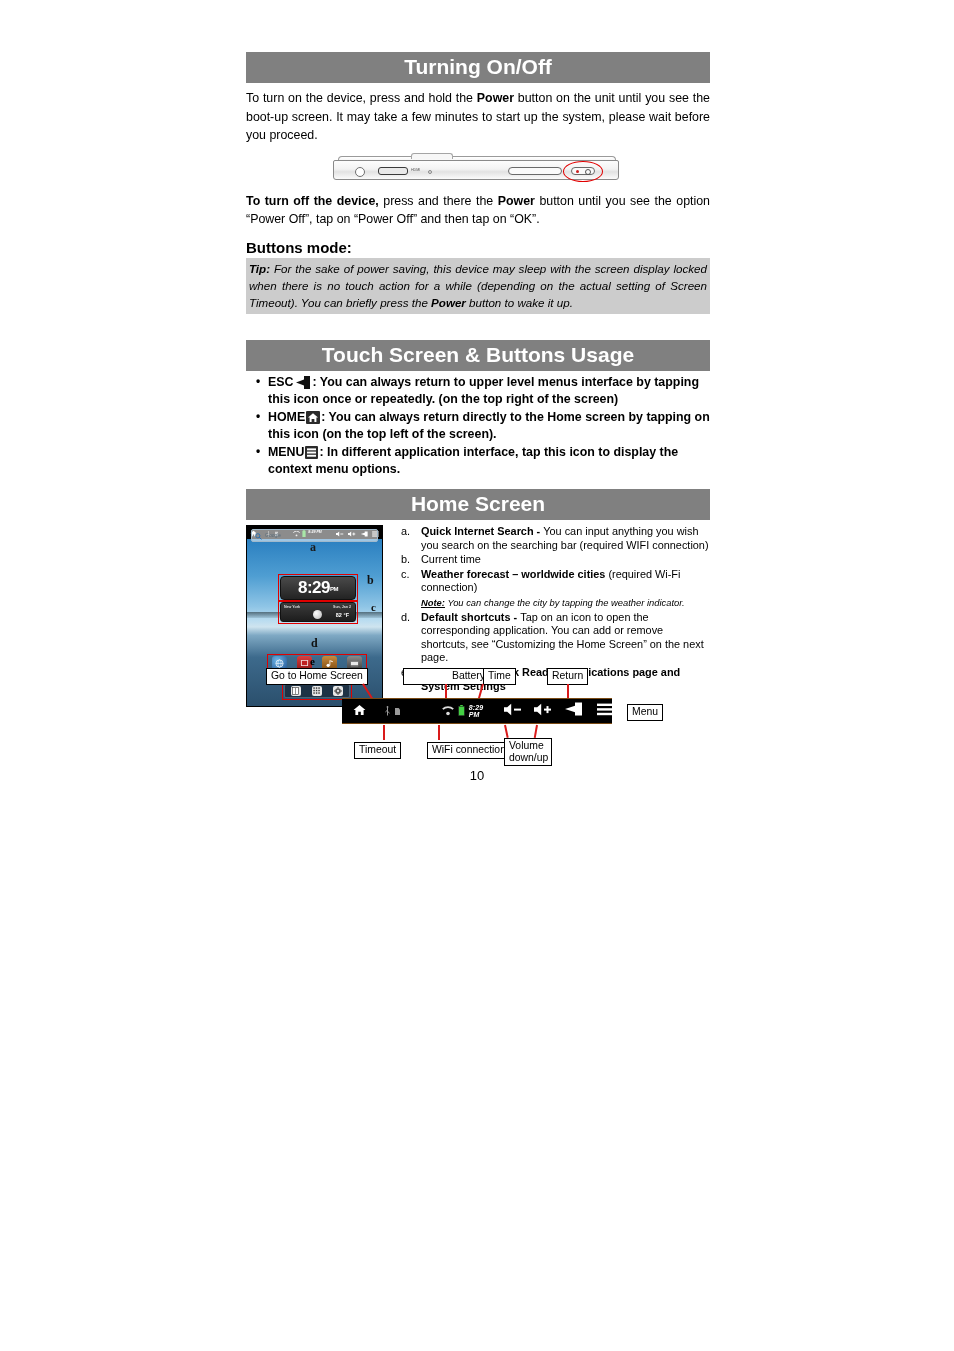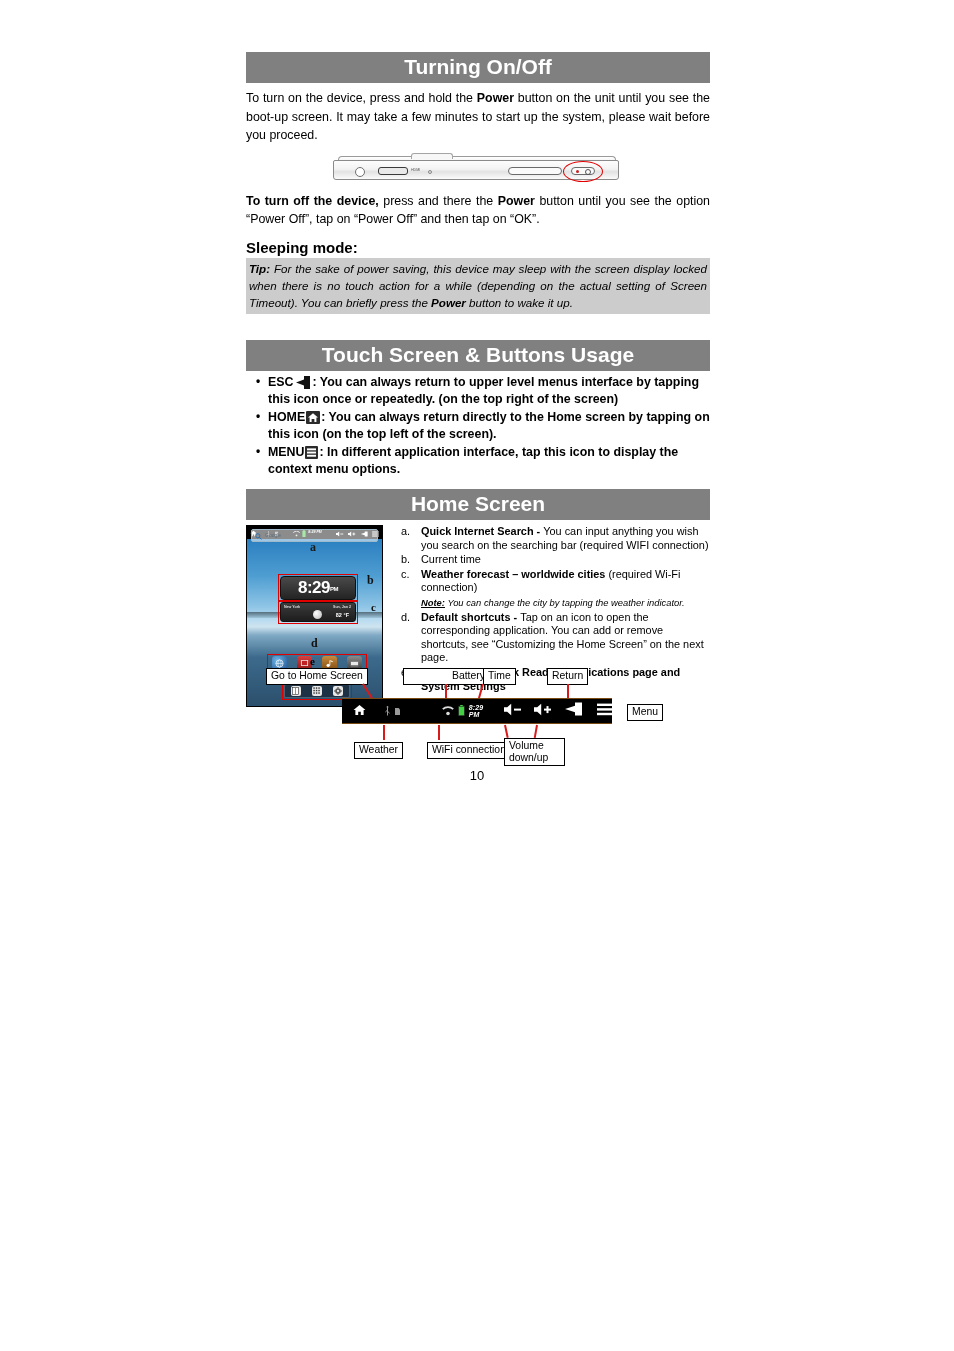--- a/index.html
+++ b/index.html
@@ -508,21 +508,21 @@
       <div class="dev-power"></div>
       <div class="dev-power-led"></div>
       <div class="dev-power-btn"></div>
       <div class="red-circle"></div>
     </div>
 
     <p class="para">
       <b>To turn off the device,</b><span> press and there the </span><b>Power</b><span> button until you see the option “Power Off”, tap on “Power Off” and then tap on “OK”.</span>
     </p>
 
-    <div class="sub-head">Sleeping mode:</div>
+    <div class="sub-head">Buttons mode:</div>
 
     <div class="tipbox">
       <b>Tip:</b><span> For the sake of power saving, this device may sleep with the screen display locked when there is no touch action for a while (depending on the actual setting of Screen Timeout). You can briefly press the </span><b>Power</b><span> button to wake it up.</span>
     </div>
 
     <div class="section-bar" style="margin-top:26px;">Touch Screen &amp; Buttons Usage</div>
 
 
     <ul class="bullets">
       <li><span>ESC</span><span class="ic"><svg width="17" height="13" viewBox="0 0 17 13">
@@ -792,23 +792,23 @@
             <polygon points="18,0.6 18,13.4 11,13.4 11,10.2 1,7 11,3.8 11,0.6" fill="#fff"></polygon>
           </svg></span>
       <span style="width:18px"></span>
       <span><svg width="15" height="13" viewBox="0 0 15 13">
             <rect x="0" y="0.6" width="15" height="2.4" fill="#fff"></rect>
             <rect x="0" y="5.2" width="15" height="2.4" fill="#fff"></rect>
             <rect x="0" y="9.8" width="15" height="2.4" fill="#fff"></rect>
           </svg></span>
     </div>
 
-    <div class="cbox" style="left:108px;top:82px;">Weather</div>
+    <div class="cbox" style="left:108px;top:82px;">Timeout</div>
     <div class="cbox" style="left:181px;top:82px;">WiFi connection</div>
-    <div class="cbox" style="left:258px;top:78px;white-space:normal;width:61px;line-height:11.5px;">
+    <div class="cbox" style="left:258px;top:78px;white-space:normal;width:48px;line-height:11.5px;">
       <span>Volume</span><br>
       <span>down/up</span>
     </div>
 
     <div class="cline" style="left:137px;top:65px;height:15px;"></div>
     <div class="cline" style="left:192px;top:65px;height:15px;"></div>
     <div class="cline" style="left:258px;top:65px;height:13px;transform:rotate(-12deg);"></div>
     <div class="cline" style="left:290px;top:65px;height:13px;transform:rotate(10deg);"></div>
 
   </div>

